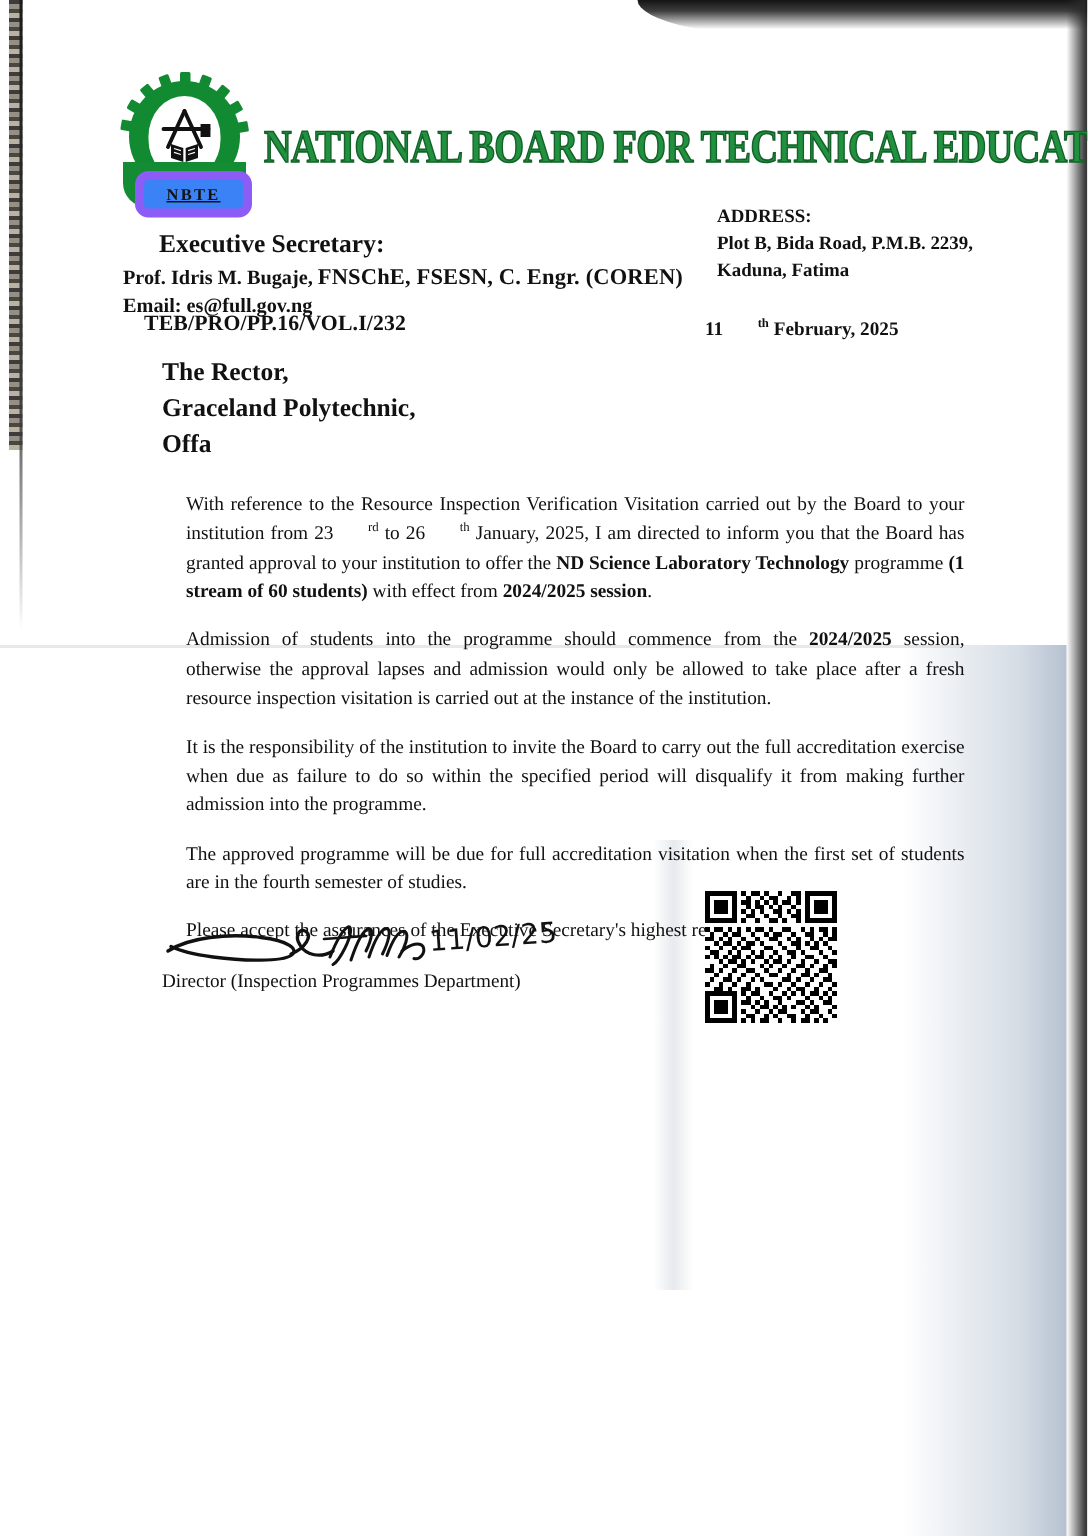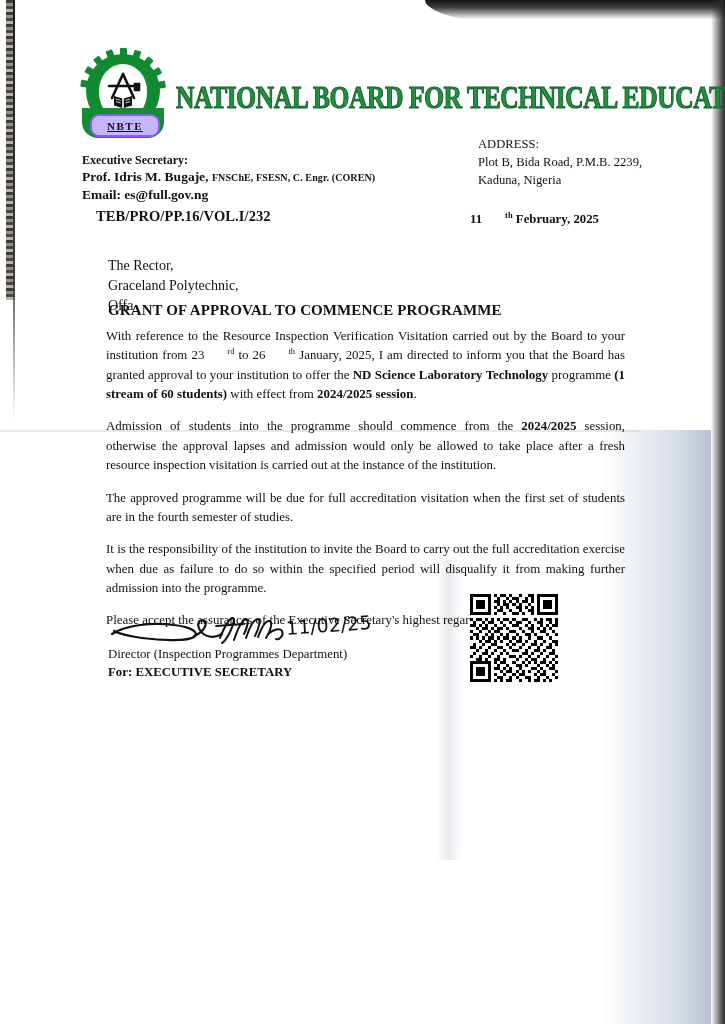--- a/index.html
+++ b/index.html
@@ -97,22 +97,22 @@
   }
   .logo-emblem {
     position: absolute;
     left: 19px; top: 12px;
     width: 48px; height: 56px;
   }
   .logo-banner {
     position: absolute;
     left: 10px; top: 62px;
     width: 66px; height: 19px;
-    background: #c4b5fd;
-    border: 2px solid #8b5cf6;
+    background: #3b82f6;
+    border: 6px solid #8b5cf6;
     border-radius: 9px;
     display: flex;
     align-items: center;
     justify-content: center;
     font-family: "Liberation Serif", serif;
     font-weight: bold;
     font-size: 11px;
     letter-spacing: 1.5px;
     color: #111;
     z-index: 3;
@@ -141,32 +141,32 @@
   }
 
   
   .exec-block {
     position: absolute;
     left: 82px; top: 152px;
     font-size: 13.5px;
     line-height: 1.35;
     font-weight: bold;
   }
-  .exec-block .line1 { font-size: 12px; }
+  .exec-block .line1 { font-size: 17px; margin-left: 24px; }
   .exec-block .post-nominals {
-    font-size: 10px;
+    font-size: 15px;
     font-weight: bold;
     letter-spacing: .1px;
   }
   .address-block {
     position: absolute;
     left: 478px; top: 136px;
     font-size: 12.6px;
     line-height: 1.42;
-    font-weight: normal;
+    font-weight: bold;
   }
 
   
   .ref-no {
     position: absolute;
     left: 96px; top: 208px;
     font-size: 14.5px;
     font-weight: bold;
     letter-spacing: .1px;
   }
@@ -174,36 +174,37 @@
     position: absolute;
     left: 470px; top: 212px;
     font-size: 12.8px;
     font-weight: bold;
   }
   sup { font-size: .66em; vertical-align: super; line-height: 0; margin-left: 23px; }
 
   
   .recipient {
     position: absolute;
-    left: 108px; top: 256px;
-    font-size: 14px;
+    left: 108px; top: 236px;
+    font-size: 17px;
     line-height: 1.42;
+    font-weight: bold;
   }
 
   
   .subject {
     position: absolute;
     left: 108px; top: 302px;
     font-size: 15px;
     font-weight: bold;
     letter-spacing: .1px;
   }
   .body {
     position: absolute;
-    left: 106px; top: 327px;
+    left: 124px; top: 327px;
     width: 519px;
     font-size: 12.9px;
     line-height: 1.5;
     text-align: justify;
   }
   .body p { margin: 0 0 13px 0; }
   .body b { font-weight: bold; }
   .p-closing { margin-top: 7px; }
 
   
@@ -297,42 +298,41 @@
 
   <div class="exec-block">
     <div class="line1">Executive Secretary:</div>
     <div><span>Prof. Idris M. Bugaje,</span> <span class="post-nominals">FNSChE, FSESN, C. Engr. (COREN)</span></div>
     <div>Email: es@full.gov.ng</div>
   </div>
 
   <div class="address-block">
     <div>ADDRESS:</div>
     <div>Plot B, Bida Road, P.M.B. 2239,</div>
-    <div>Kaduna, Nigeria</div>
+    <div>Kaduna, Fatima</div>
   </div>
 
   <div class="ref-no">TEB/PRO/PP.16/VOL.I/232</div>
   <div class="letter-date"><span>11</span><sup>th</sup><span> February, 2025</span></div>
 
   <div class="recipient">
     <div>The Rector,</div>
     <div>Graceland Polytechnic,</div>
     <div>Offa</div>
   </div>
 
-  <div class="subject">GRANT OF APPROVAL TO COMMENCE PROGRAMME</div>
 
   <div class="body">
     <p><span>With reference to the Resource Inspection Verification Visitation carried out by the Board to your institution from 23</span><sup>rd</sup><span> to 26</span><sup>th</sup><span> January, 2025, I am directed to inform you that the Board has granted approval to your institution to offer the </span><b>ND Science Laboratory Technology</b><span> programme </span><b>(1 stream of 60 students)</b><span> with effect from </span><b>2024/2025 session</b><span>.</span></p>
 
     <p><span>Admission of students into the programme should commence from the </span><b>2024/2025</b><span> session, otherwise the approval lapses and admission would only be allowed to take place after a fresh resource inspection visitation is carried out at the instance of the institution.</span></p>
 
+    <p>It is the responsibility of the institution to invite the Board to carry out the full accreditation exercise when due as failure to do so within the specified period will disqualify it from making further admission into the programme.</p>
+
     <p>The approved programme will be due for full accreditation visitation when the first set of students are in the fourth semester of studies.</p>
-
-    <p>It is the responsibility of the institution to invite the Board to carry out the full accreditation exercise when due as failure to do so within the specified period will disqualify it from making further admission into the programme.</p>
 
     <p class="p-closing">Please accept the assurances of the Executive Secretary's highest regards.</p>
   </div>
 
   <div class="qr">
     <svg viewBox="0 0 29 29" width="88" height="88" shape-rendering="crispEdges">
       <rect width="29" height="29" fill="#fff"></rect>
       <g fill="#000">
         <path d="M0 0h7v7h-7z"></path>
           <path d="M1 1h5v5h-5z" fill="#fff"></path>
@@ -586,17 +586,16 @@
           <path d="M126 28 C 130 16, 134 8, 138 7 C 141 7, 140 14, 136 22" stroke-width="2"></path>
           <path d="M138 26 C 142 14, 146 7, 150 7 C 153 8, 151 16, 147 24" stroke-width="2"></path>
           <path d="M150 25 C 154 14, 158 8, 162 9 C 165 11, 162 20, 158 26" stroke-width="2"></path>
           <path d="M160 22 C 166 17, 172 16, 174 19 C 176 23, 172 28, 168 27" stroke-width="2"></path>
         </g>
       </svg>
       <div class="sig-date">11/02/25</div>
     </div>
     <div class="sig-names">
       <div>Director (Inspection Programmes Department)</div>
-      <div class="for-line"><span class="for-label">For:</span> <span>EXECUTIVE SECRETARY</span></div>
     </div>
   </div>
 
 </div>
 
 </body></html>

